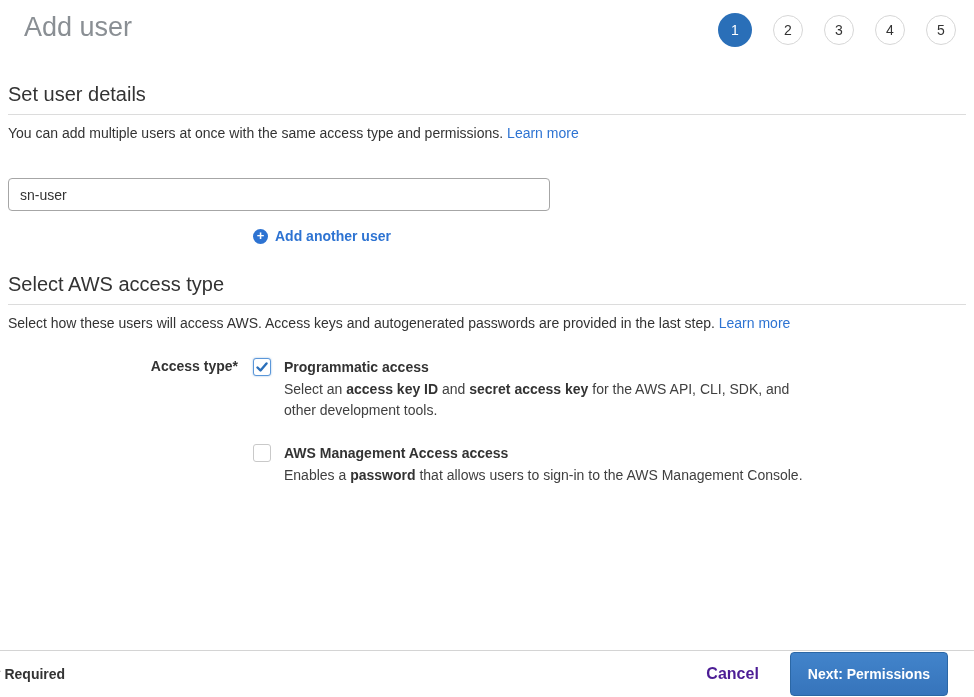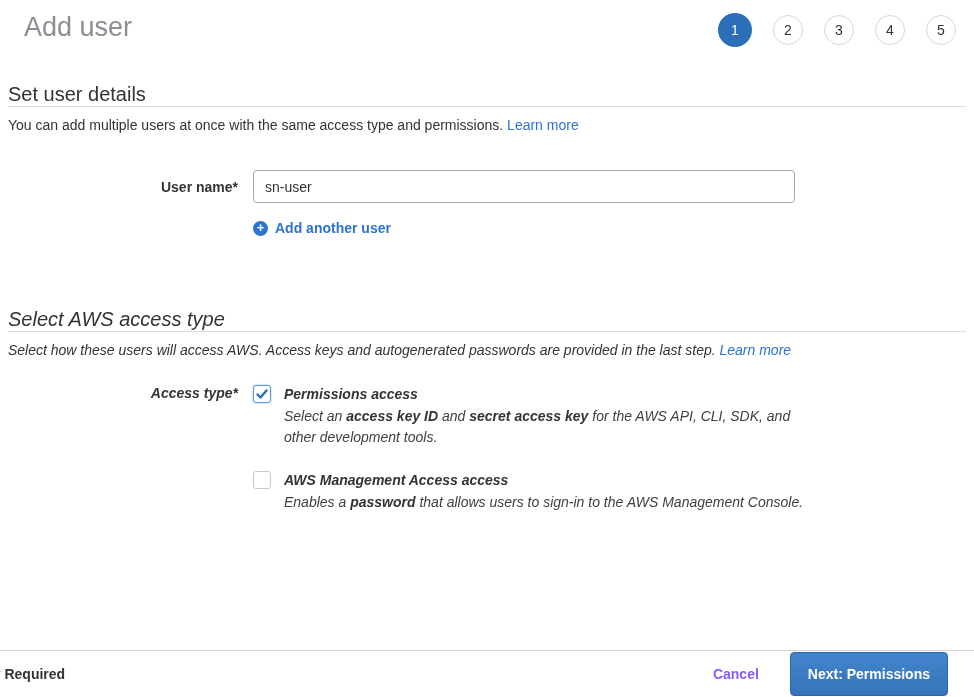--- a/index.html
+++ b/index.html
@@ -45,26 +45,27 @@
   .step.active {
     width: 34px; height: 34px;
     border: none;
     background: #2a6fb8;
     color: #fff;
   }
 
   
   .section { margin: 0 8px; }
   .section-user-details { margin-top: 35px; }
-  .section-access-type { margin-top: 71px; font-style: italic; }
+  .section-access-type { margin-top: 28px; }
   .section-heading {
     font-size: 20px;
     font-weight: 400;
     color: #333;
     margin: 0;
+    padding-bottom: 8px;
     border-bottom: 1px solid #dcdcdc;
     line-height: 24px;
   }
   .section-desc {
     font-size: 14px;
     color: #333;
     margin: 10px 0 0 0;
     line-height: 17px;
   }
   a.link {
@@ -170,23 +171,23 @@
   }
   .required-note {
     font-size: 14px;
     font-weight: bold;
     color: #333;
     white-space: nowrap;
   }
   .required-star { display: inline-block; margin-left: -13px; margin-right: 4px; }
   .footer-actions { display: flex; align-items: center; gap: 31px; }
   .cancel-link {
-    font-size: 14px;
-    font-weight: bold;
-    color: #8b5cf6;
+    font-size: 16px;
+    font-weight: bold;
+    color: #4c1d95;
     text-decoration: none;
     cursor: pointer;
   }
   .primary-button {
     height: 44px;
     padding: 0 17px;
     background: linear-gradient(#4284cb, #3674bb);
     border: 1px solid #2b67a5;
     border-radius: 4px;
     color: #fff;
@@ -211,21 +212,20 @@
 </header>
 
 <section class="section section-user-details">
   <h2 class="section-heading">Set user details</h2>
   <p class="section-desc">
     <span>You can add multiple users at once with the same access type and permissions.</span>
     <a class="link">Learn more</a>
   </p>
 
   <div class="form-row">
-    <label class="field-label">User name*</label>
     <input class="text-input" type="text" value="sn-user" style="">
   </div>
 
   <div class="add-user-row">
     <a class="add-link">
       <span class="plus-icon">+</span>
       <span>Add another user</span>
     </a>
   </div>
 </section>
@@ -241,21 +241,21 @@
     <label class="field-label">Access type*</label>
     <div class="options">
 
       <div class="option">
         <div class="checkbox checked">
           <svg width="12" height="12" viewBox="0 0 12 12">
             <polyline points="1.5,6.5 4.5,9.5 10.5,2.5" fill="none" stroke="#2a6fba" stroke-width="2.4" stroke-linecap="round" stroke-linejoin="round"></polyline>
           </svg>
         </div>
         <div class="option-text">
-          <div class="option-title">Permissions access</div>
+          <div class="option-title">Programmatic access</div>
           <div class="option-desc"><span>Select an </span><b>access key ID</b><span> and </span><b>secret access key</b><span> for the AWS API, CLI, SDK, and other development tools.</span></div>
         </div>
       </div>
 
       <div class="option">
         <div class="checkbox">
           
         </div>
         <div class="option-text">
           <div class="option-title">AWS Management Access access</div>

